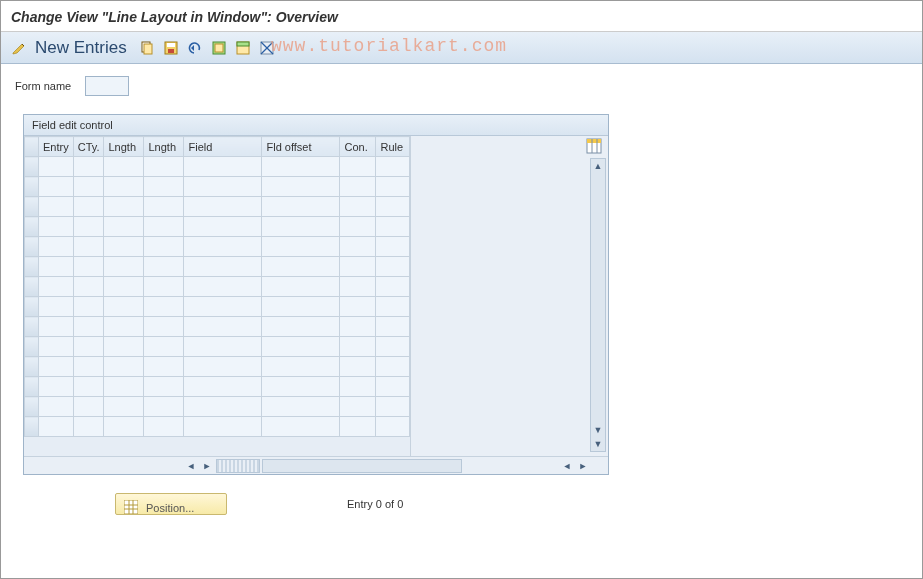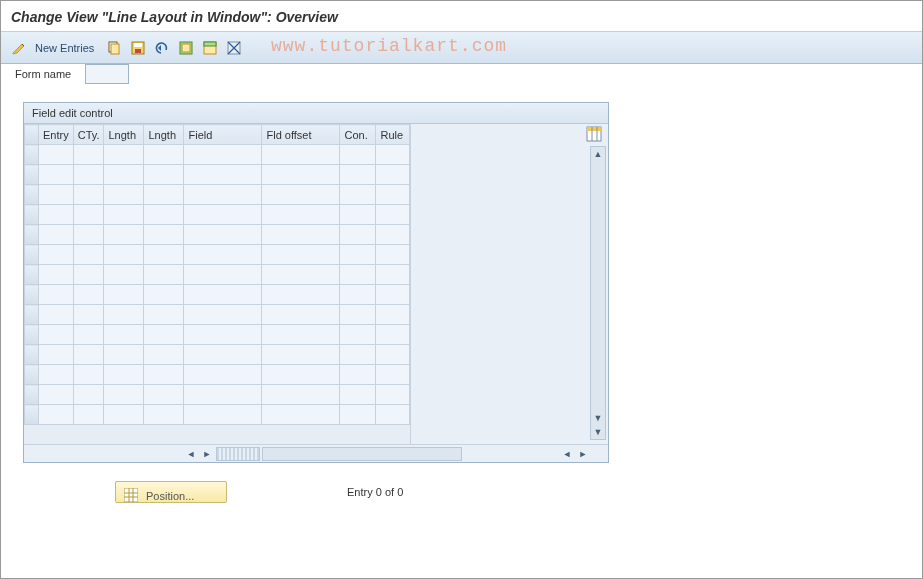--- a/index.html
+++ b/index.html
@@ -33,38 +33,38 @@
     }
     .tb-btn {
       display: inline-flex;
       align-items: center;
       justify-content: center;
       width: 20px;
       height: 20px;
       cursor: pointer;
     }
     .new-entries {
-      font-size: 11px;
+      font-size: 17px;
       color: #2b4a6f;
       cursor: pointer;
       padding: 0 6px 0 2px;
     }
     .watermark {
       position: absolute;
       left: 270px;
       top: 4px;
       color: #e9a28a;
       font-family: Liberation Mono, monospace;
       font-size: 18px;
       letter-spacing: 1px;
       opacity: 0.85;
       pointer-events: none;
     }
     .content {
-      padding: 0 14px;
+      padding: 12px 14px;
     }
     .form-row {
       display: flex;
       align-items: center;
       gap: 14px;
       margin-bottom: 18px;
     }
     .form-label { color: #333; }
     .form-input {
       width: 44px;

